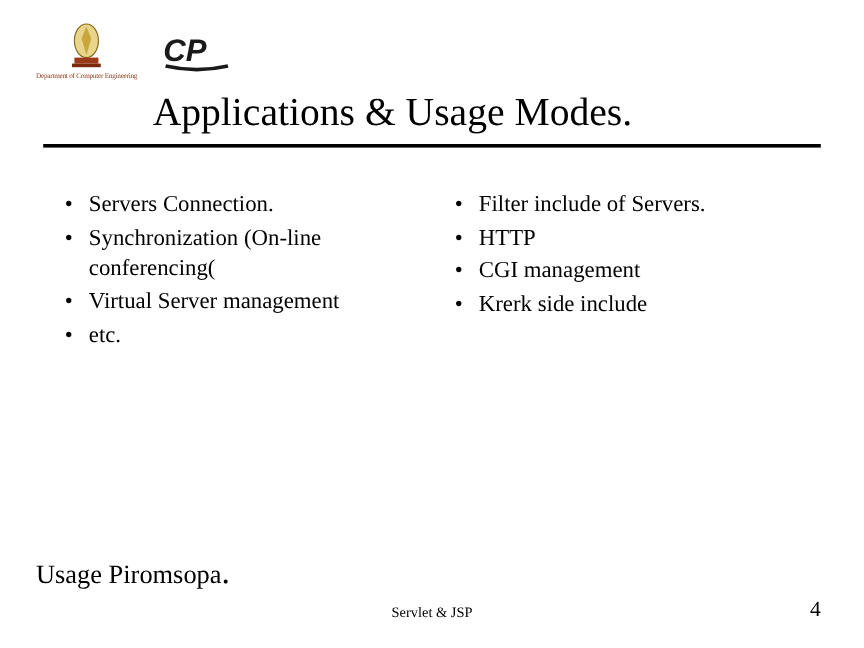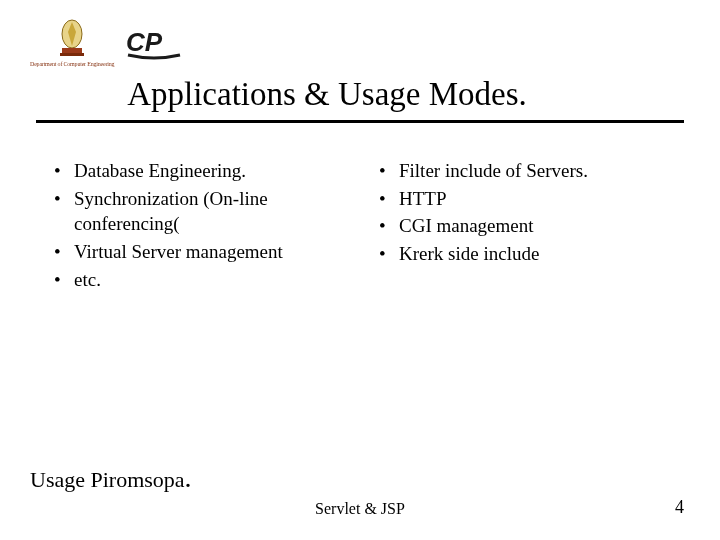--- a/index.html
+++ b/index.html
@@ -11,21 +11,21 @@
     color: #000;
     position: relative;
     overflow: hidden;
   }
   .logos {
     position: absolute;
     top: 18px;
     left: 30px;
     display: flex;
     align-items: center;
-    gap: 10px;
+    gap: 20px;
   }
   .logo-dept {
     display: flex;
     flex-direction: column;
     align-items: center;
   }
   .crest {
     width: 36px;
     height: 42px;
   }
@@ -91,21 +91,21 @@
     bottom: 46px;
     font-size: 22px;
   }
   .author .dot { font-size: 28px; }
   .footer-center {
     position: absolute;
     bottom: 22px;
     left: 0;
     width: 720px;
     text-align: center;
-    font-size: 16px;
+    font-size: 12px;
   }
   .page-num {
     position: absolute;
     right: 36px;
     bottom: 22px;
     font-size: 18px;
   }
 </style>
 </head>
 <body>
@@ -127,21 +127,21 @@
 </div>
 
 <div class="title">Applications &amp; Usage Modes.</div>
 <div class="hr"></div>
 
 <div class="columns">
   <div class="col">
     <ul>
       <li>
           <span class="bullet">•</span>
-          <span class="text">Database Engineering.</span>
+          <span class="text">Servers Connection.</span>
         </li>
       <li>
           <span class="bullet">•</span>
           <span class="text">Synchronization (On-line conferencing(</span>
         </li>
       <li>
           <span class="bullet">•</span>
           <span class="text">Virtual Server management</span>
         </li>
       <li>

